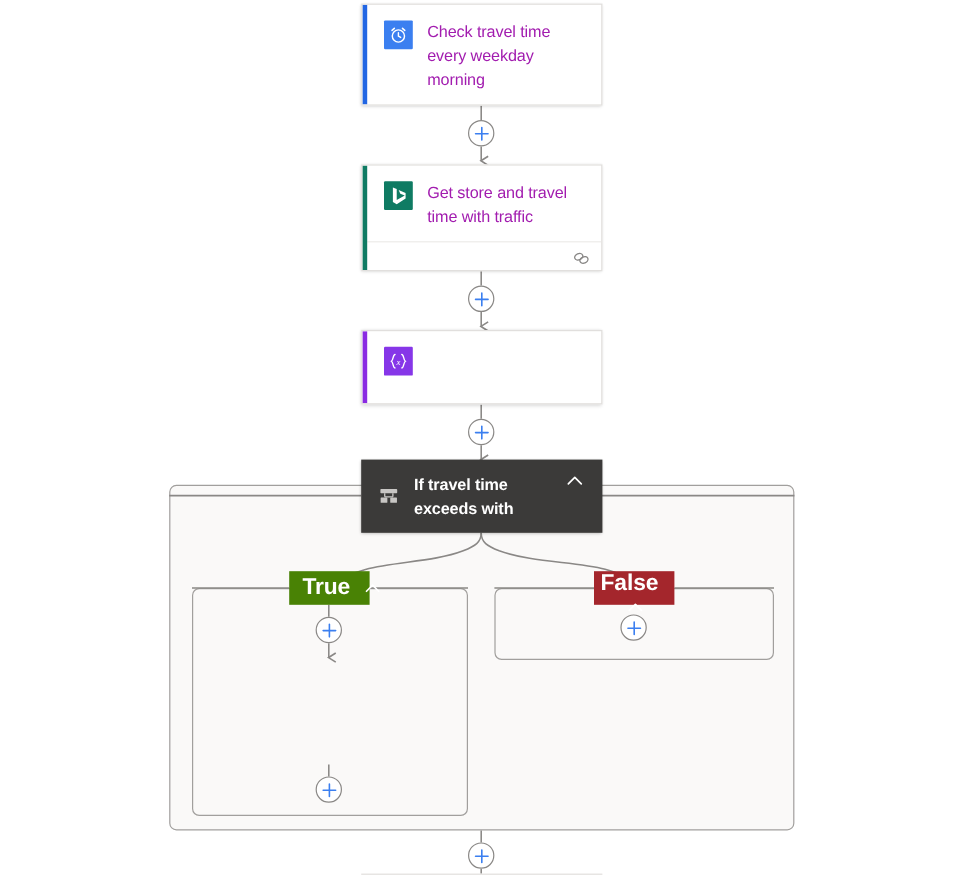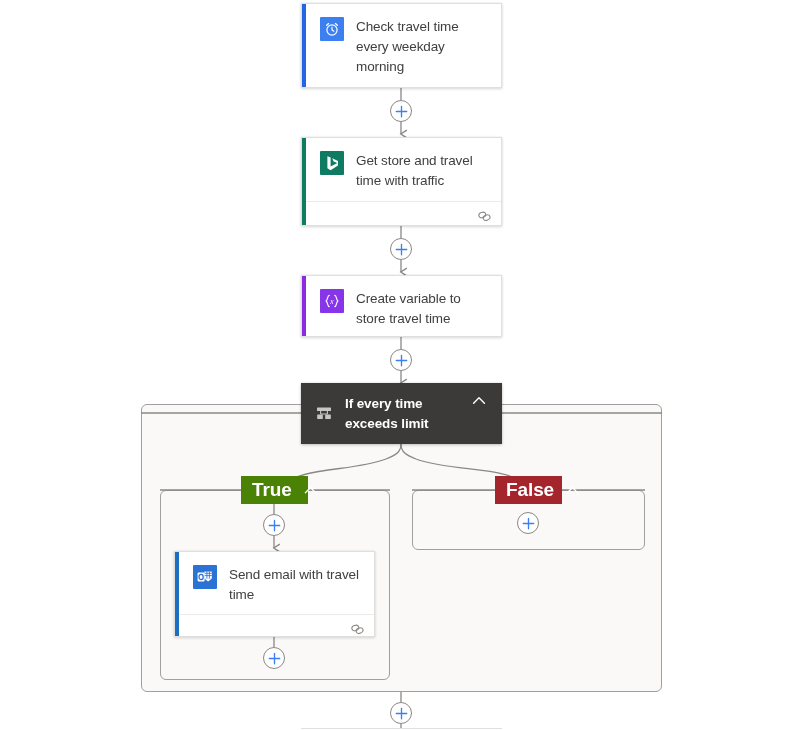--- a/index.html
+++ b/index.html
@@ -32,21 +32,21 @@
   .card .cardbody{
     display:flex;align-items:flex-start;
     padding:12px 10px 12px 18px;
   }
   .card .icon{
     width:24px;height:24px;flex:0 0 24px;margin-right:12px;margin-top:1px;
     border-radius:1px;
     display:flex;align-items:center;justify-content:center;
   }
   .card .title{
-    font-size:13.5px;line-height:20px;color:#404040;
+    font-size:13.5px;line-height:20px;color:#a21caf;
     letter-spacing:-0.1px;
     padding-top:1px;
   }
   .card .cardfoot{
     border-top:1px solid #edebe9;
     height:26px;
     margin-left:4px;
     display:flex;align-items:center;justify-content:flex-end;
     padding-right:9px;
   }
@@ -200,82 +200,58 @@
   <div class="card" style="left:301px;top:275px;width:201px;height:62px;">
     <div class="accent" style="background:#8a2be2;"></div>
     <div class="cardbody">
       <div class="icon" style="background:#8636e8;">
         <svg width="18" height="16" viewBox="0 0 18 16">
           <path d="M6.2 2.4 C4.4 2.4 4.9 6.8 3.2 8 C4.9 9.2 4.4 13.6 6.2 13.6" fill="none" stroke="#ffffff" stroke-width="1.15" stroke-linecap="round"></path>
           <path d="M11.8 2.4 C13.6 2.4 13.1 6.8 14.8 8 C13.1 9.2 13.6 13.6 11.8 13.6" fill="none" stroke="#ffffff" stroke-width="1.15" stroke-linecap="round"></path>
           <text x="9" y="11.1" font-family="'Liberation Serif',serif" font-style="italic" font-size="7.4" fill="#ffffff" text-anchor="middle">x</text>
         </svg>
       </div>
-      <div class="title" style="width:134px;">Create variable to store travel time</div>
     </div>
   </div>
 
   <div class="cond" style="left:301px;top:383px;width:201px;height:61px;">
     <span class="condicon">
       <svg width="22" height="22" viewBox="0 0 22 22">
         <rect x="4" y="4.5" width="14" height="3.6" rx="0.6" fill="#c8c6c4"></rect>
         <path d="M7.6 8.1 V11 M14.4 8.1 V11 M7.6 11 H14.4" stroke="#c8c6c4" stroke-width="1.1" fill="none"></path>
         <rect x="4.2" y="11.6" width="5.6" height="4.4" rx="0.5" fill="#c8c6c4"></rect>
         <rect x="12.2" y="11.6" width="5.6" height="4.4" rx="0.5" fill="#c8c6c4"></rect>
       </svg>
     </span>
-    <span class="condtitle" style="max-width:125px;display:inline-block;">If every time exceeds limit</span>
+    <span class="condtitle" style="max-width:125px;display:inline-block;">If travel time exceeds with</span>
     <span class="chev">
       <svg width="18" height="18" viewBox="0 0 18 18">
         <path d="M3.6 11.2 L9 5.8 L14.4 11.2" fill="none" stroke="#ffffff" stroke-width="1.4" stroke-linecap="round" stroke-linejoin="round"></path>
       </svg>
     </span>
   </div>
 
   <div class="pill true" style="left:241px;top:476px;width:67px;">
     <span class="plabel">True</span>
     <span class="chev">
       <svg width="17" height="17" viewBox="0 0 17 17">
         <path d="M3.4 10.7 L8.5 5.6 L13.6 10.7" fill="none" stroke="#ffffff" stroke-width="1.4" stroke-linecap="round" stroke-linejoin="round"></path>
       </svg>
     </span>
   </div>
 
-  <div class="pill false" style="left:495px;top:476px;width:67px;">
+  <div class="pill false" style="left:495px;top:476px;width:67px;flex-direction:column;">
     <span class="plabel">False</span>
     <span class="chev">
       <svg width="17" height="17" viewBox="0 0 17 17">
         <path d="M3.4 10.7 L8.5 5.6 L13.6 10.7" fill="none" stroke="#ffffff" stroke-width="1.4" stroke-linecap="round" stroke-linejoin="round"></path>
       </svg>
     </span>
   </div>
 
-  <div class="card" style="left:174px;top:551px;width:201px;height:86px;">
-    <div class="accent" style="background:#1b6ec2;"></div>
-    <div class="cardbody" style="padding-bottom:9px;">
-      <div class="icon" style="background:#2a72d4;">
-        <svg width="18" height="16" viewBox="0 0 18 16">
-          <rect x="8.3" y="2.6" width="7.6" height="7.0" fill="#ffffff"></rect>
-          <path d="M8.3 4.3 H15.9 M8.3 6.6 H15.9 M10.9 2.6 V9.6 M13.4 2.6 V9.6" stroke="#2a72d4" stroke-width="0.85"></path>
-          <path d="M8.3 9.6 L12.1 12.6 L15.9 9.6 Z" fill="#ffffff"></path>
-          <rect x="1.6" y="3.4" width="7.0" height="9.2" rx="1.1" fill="#ffffff"></rect>
-          <ellipse cx="5.1" cy="8.0" rx="2.1" ry="2.7" fill="none" stroke="#2a72d4" stroke-width="1.25"></ellipse>
-        </svg>
-      </div>
-      <div class="title" style="width:136px;">Send email with travel time</div>
-    </div>
-    <div class="cardfoot">
-      <span class="linkicon">
-        <svg width="15" height="13" viewBox="0 0 15 13">
-          <ellipse cx="5.3" cy="5.0" rx="3.5" ry="2.6" fill="none" stroke="#605e5c" stroke-width="1.1" transform="rotate(-22 5.3 5.0)"></ellipse>
-          <ellipse cx="9.6" cy="7.6" rx="3.5" ry="2.6" fill="none" stroke="#605e5c" stroke-width="1.1" transform="rotate(-22 9.6 7.6)"></ellipse>
-        </svg>
-      </span>
-    </div>
-  </div>
 
   <div class="plus" style="left:390px;top:100px;">
     <svg width="13" height="13" viewBox="0 0 13 13">
         <path d="M6.5 1.3 V11.7 M1.3 6.5 H11.7" stroke="#3b7ff0" stroke-width="1.35" stroke-linecap="round"></path>
       </svg>
   </div>
   <div class="plus" style="left:390px;top:238px;">
     <svg width="13" height="13" viewBox="0 0 13 13">
         <path d="M6.5 1.3 V11.7 M1.3 6.5 H11.7" stroke="#3b7ff0" stroke-width="1.35" stroke-linecap="round"></path>
       </svg>

